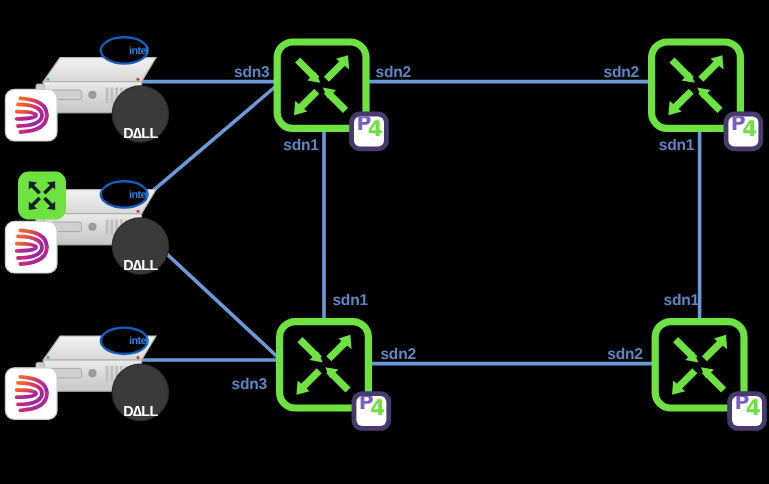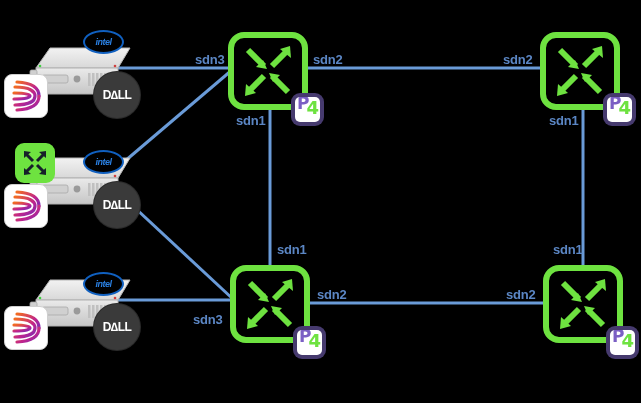--- a/index.html
+++ b/index.html
@@ -112,21 +112,21 @@
   }
   .dell-badge {
     position: absolute;
     width: 46px;
     height: 46px;
     border-radius: 50%;
     background: #3a3a3a;
     right: 2px;
     bottom: -4px;
     display: flex;
-    align-items: center;
+    align-items: flex-end;
     justify-content: center;
     box-shadow: 0 0 0 1px #2b2b2b;
   }
   .dell-text {
     font-family: "Liberation Sans", sans-serif;
     font-size: 12px;
     font-weight: bold;
     color: #ffffff;
     letter-spacing: -0.5px;
   }
@@ -140,21 +140,21 @@
     display: flex;
     align-items: center;
     justify-content: center;
   }
   .intel-text {
     font-family: "Liberation Sans", sans-serif;
     font-size: 9px;
     font-weight: bold;
     color: #2a7fe0;
     letter-spacing: -0.5px;
-    font-style: italic;
+    padding-left: 24px;
   }
   .dpdk-badge {
     position: absolute;
     width: 42px;
     height: 42px;
     border-radius: 8px;
     background: #ffffff;
     border: 1px solid #cfcfcf;
     overflow: hidden;
   }

